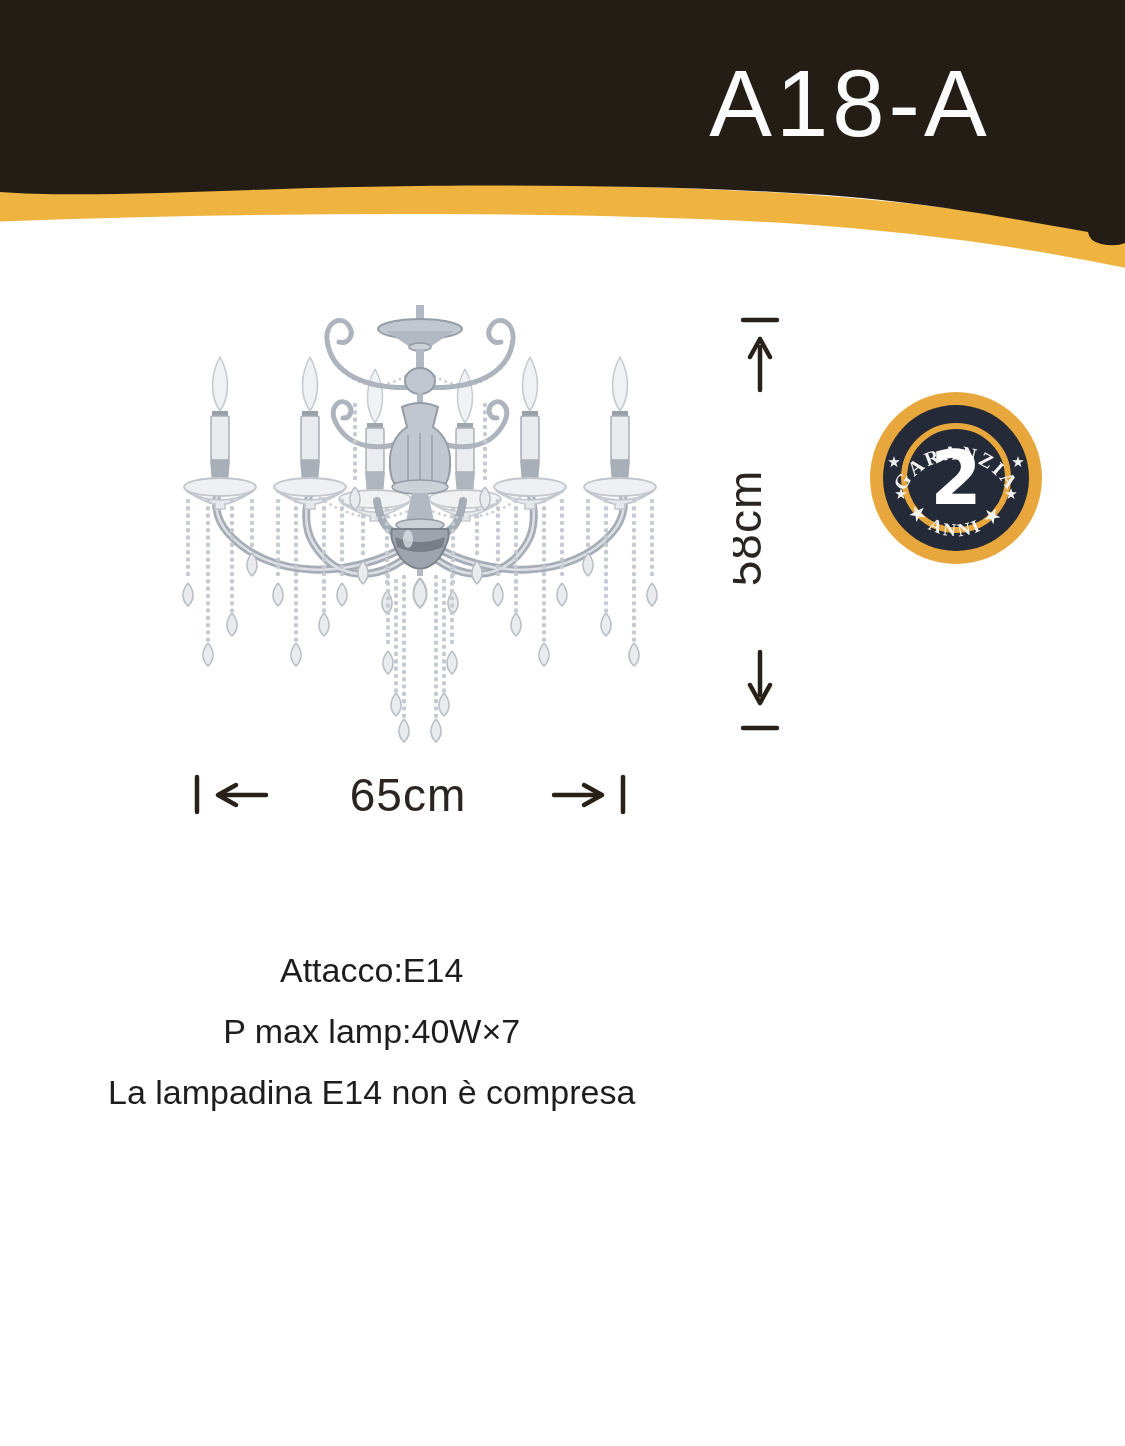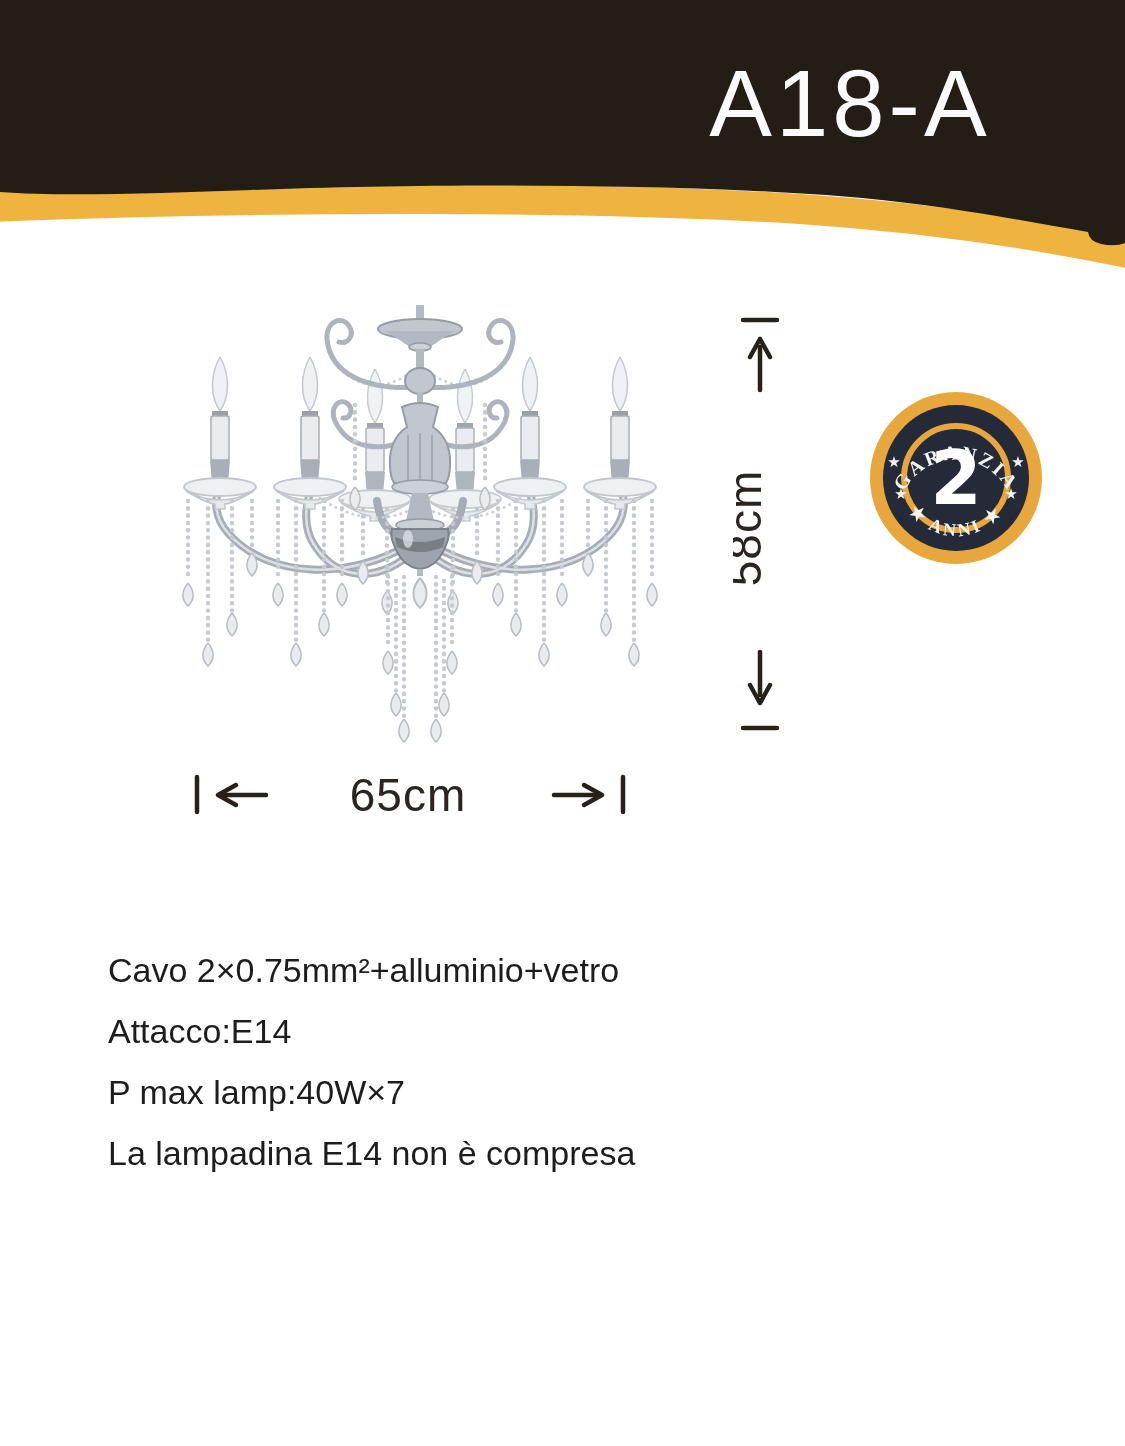--- a/index.html
+++ b/index.html
@@ -1,17 +1,17 @@
 <!DOCTYPE html>
 <html><head>
 <meta charset="utf-8">
 <style>
   html,body{margin:0;padding:0;background:#fff;}
   #page{position:relative;width:1125px;height:1446px;background:#ffffff;overflow:hidden;
-        font-family:"Liberation Sans",sans-serif;}
+        font-family:"Liberation Sans",sans-serif;text-align:center;}
   .abs{position:absolute;}
   
   #header-svg{top:0;left:0;}
   .hdr-model{fill:#fbfbfb;font-family:"Liberation Sans",sans-serif;font-size:94px;letter-spacing:4px;}
   
   .dim-stroke{stroke:#28211a;stroke-width:4.5;fill:none;stroke-linecap:round;}
   .dim-text{fill:#2a2522;font-family:"Liberation Sans",sans-serif;font-size:46px;letter-spacing:1px;}
   
   .badge-arc-text{fill:#f3f3f3;font-family:"Liberation Serif",serif;font-size:20px;letter-spacing:2.5px;font-weight:bold;}
   .badge-bottom-text{fill:#f3f3f3;font-family:"Liberation Serif",serif;font-size:18px;letter-spacing:3px;font-weight:bold;}
@@ -198,19 +198,18 @@
     <text class="badge-bottom-text">
       <textPath href="#arcB" startOffset="50%" text-anchor="middle">★ ANNI ★</textPath>
     </text>
     <text class="badge-star" x="26" y="77" text-anchor="middle">★</text>
     <text class="badge-star" x="33" y="109" text-anchor="middle">★</text>
     <text class="badge-star" x="150" y="77" text-anchor="middle">★</text>
     <text class="badge-star" x="143" y="109" text-anchor="middle">★</text>
   </svg>
 
   <div id="specs" class="abs">
-    <div>Cavo 2×0.75mm²+alluminio+vetro</div>
     <div>Attacco:E14</div>
     <div>P max lamp:40W×7</div>
     <div>La lampadina E14 non è compresa</div>
   </div>
 
 </div>
 
 </body></html>

